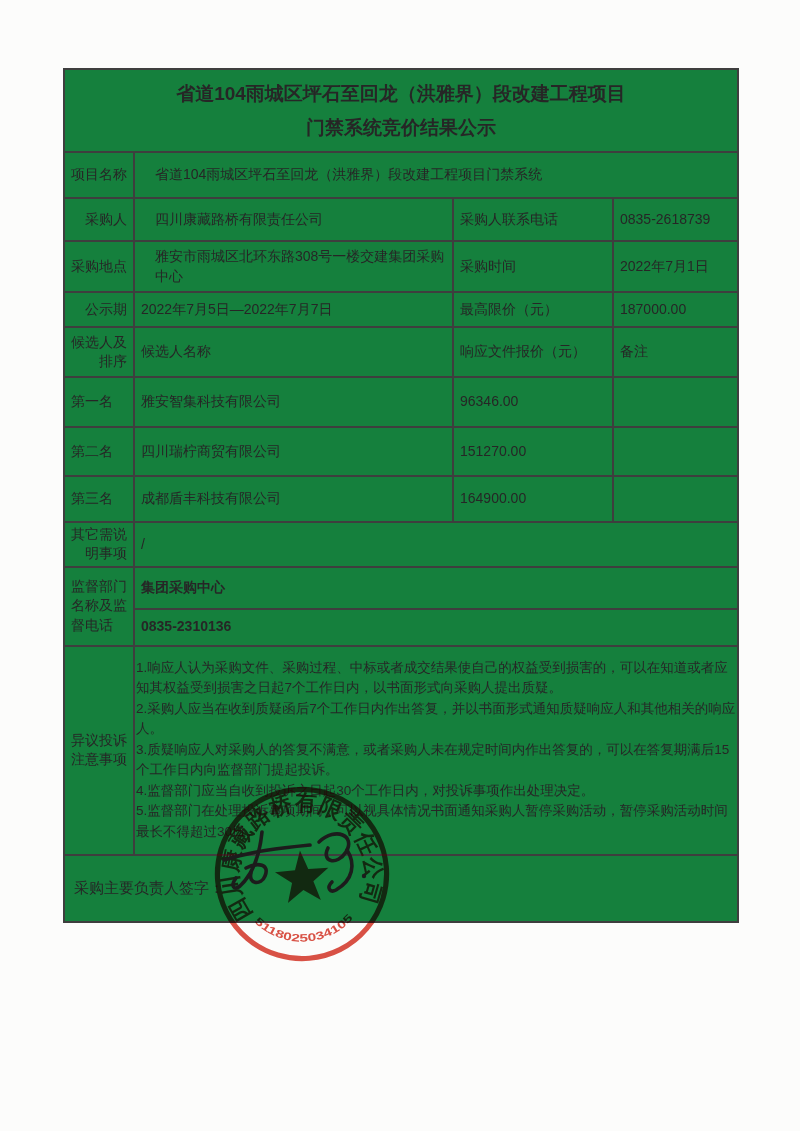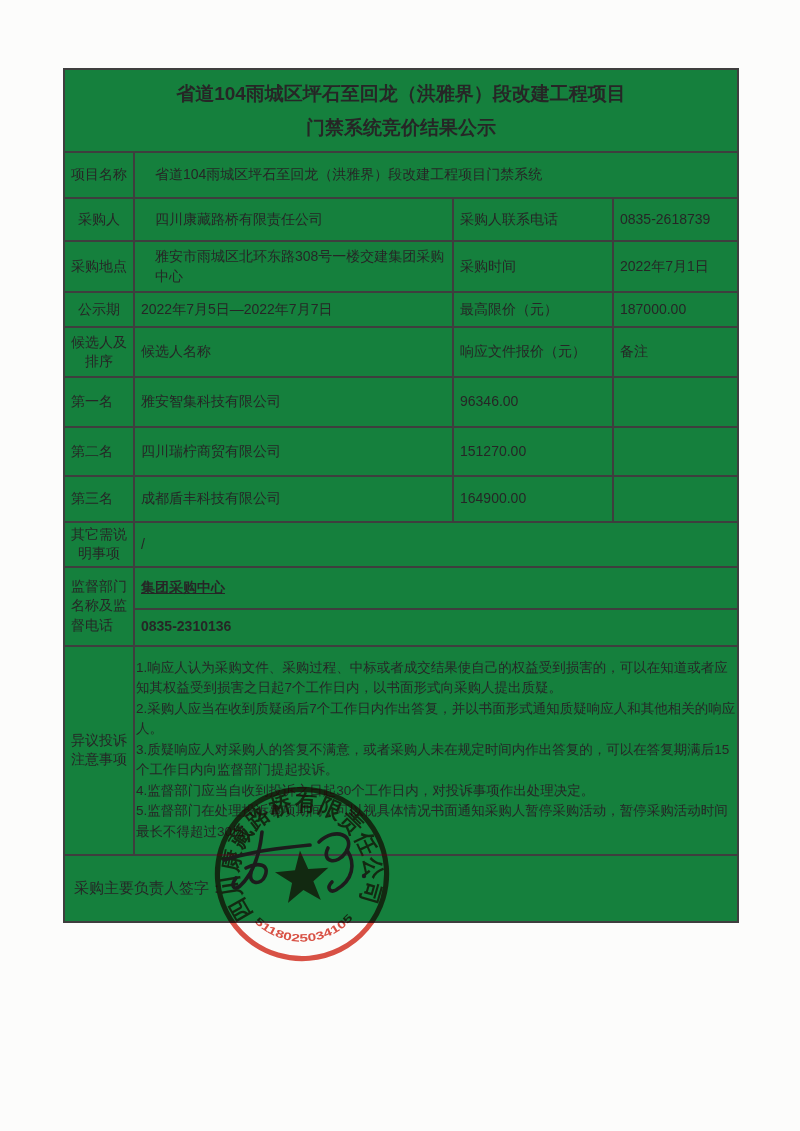--- a/index.html
+++ b/index.html
@@ -12,24 +12,24 @@
   }
   .sheet { position:absolute; left:63px; top:68px; }
   table { border-collapse:collapse; table-layout:fixed; width:674px; background:#15803d; }
   td {
     border:2px solid #3e3e3e;
     font-size:14px; line-height:1.38;
     padding:2px 6px; vertical-align:middle;
     overflow:hidden;
   }
   .title-cell { text-align:center; font-weight:bold; font-size:19px; line-height:1.75; padding:6px 4px; }
-  .lbl { text-align:center; }
+  .lbl { text-align:right; }
   .ctr { text-align:left; }
   .val-l { text-align:left; padding-left:20px; }
-  .bold { font-weight:600;text-decoration:underline; }
+  .bold { font-weight:600; }
   .r-title td { height:69px; }
   .r-proj td { height:40px; }
   .r-buyer td { height:37px; }
   .r-loc td { height:45px; }
   .r-period td { height:29px; }
   .r-chead td { height:44px; }
   .r-c1 td { height:44px; }
   .r-c2 td { height:43px; }
   .r-c3 td { height:40px; }
   .r-other td { height:37px; }

